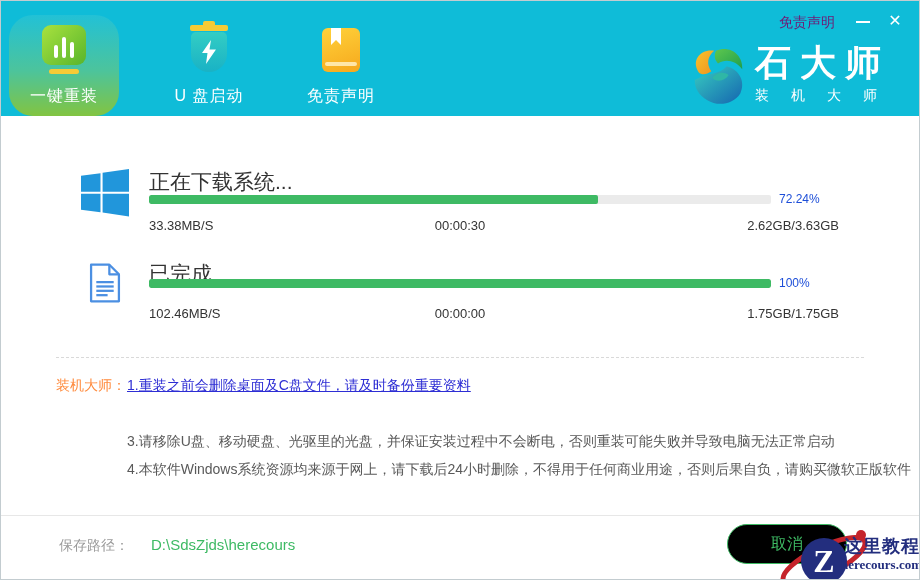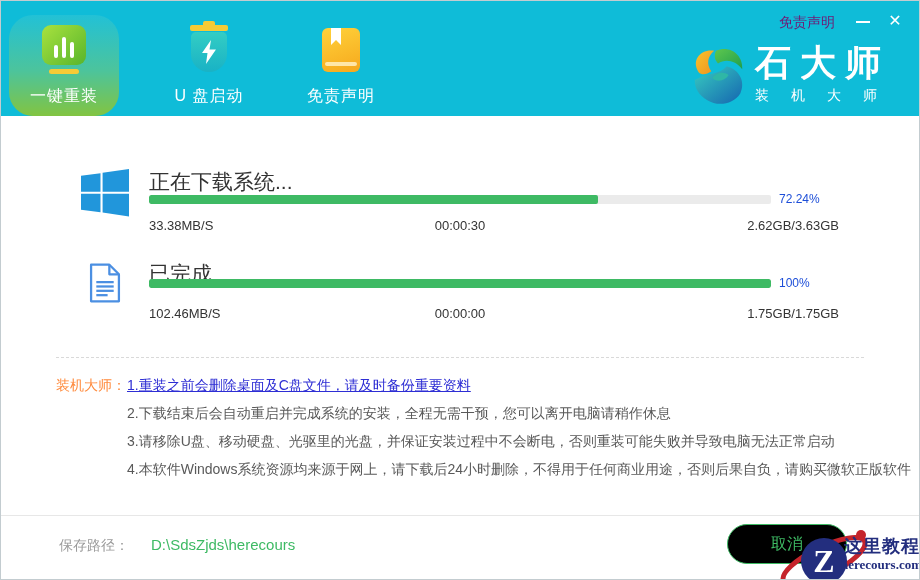--- a/index.html
+++ b/index.html
@@ -177,21 +177,20 @@
     <div class="bar-pct" style="top:160px;">100%</div>
     <div class="stats" style="top:190px;">
       <span>102.46MB/S</span>
       <span class="t-center">00:00:00</span>
       <span class="t-right">1.75GB/1.75GB</span>
     </div>
 
     <div class="dashed-divider"></div>
     <div class="tips-label">装机大师：</div>
     <div class="tip hl" style="top:261px;">1.重装之前会删除桌面及C盘文件，请及时备份重要资料</div>
-    <div class="tip" style="top:289px;">2.下载结束后会自动重启并完成系统的安装，全程无需干预，您可以离开电脑请稍作休息</div>
     <div class="tip" style="top:317px;">3.请移除U盘、移动硬盘、光驱里的光盘，并保证安装过程中不会断电，否则重装可能失败并导致电脑无法正常启动</div>
     <div class="tip" style="top:345px;">4.本软件Windows系统资源均来源于网上，请下载后24小时删除，不得用于任何商业用途，否则后果自负，请购买微软正版软件</div>
 
     <div class="footer-line"></div>
     <div class="save-label">保存路径：</div>
     <div class="save-path">D:\SdsZjds\herecours</div>
     <div class="cancel-btn">取消</div>
   </div>
 
   <div class="watermark">

